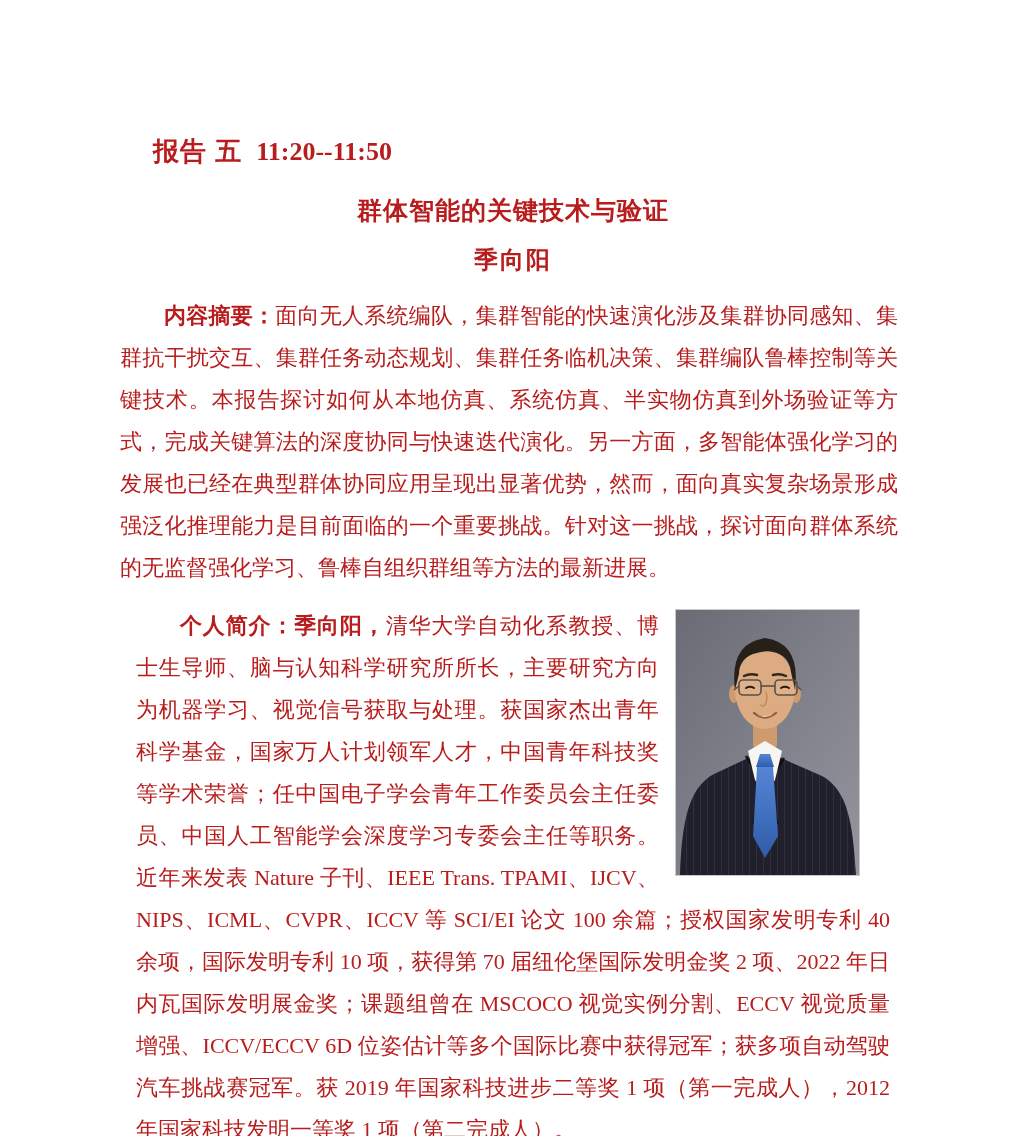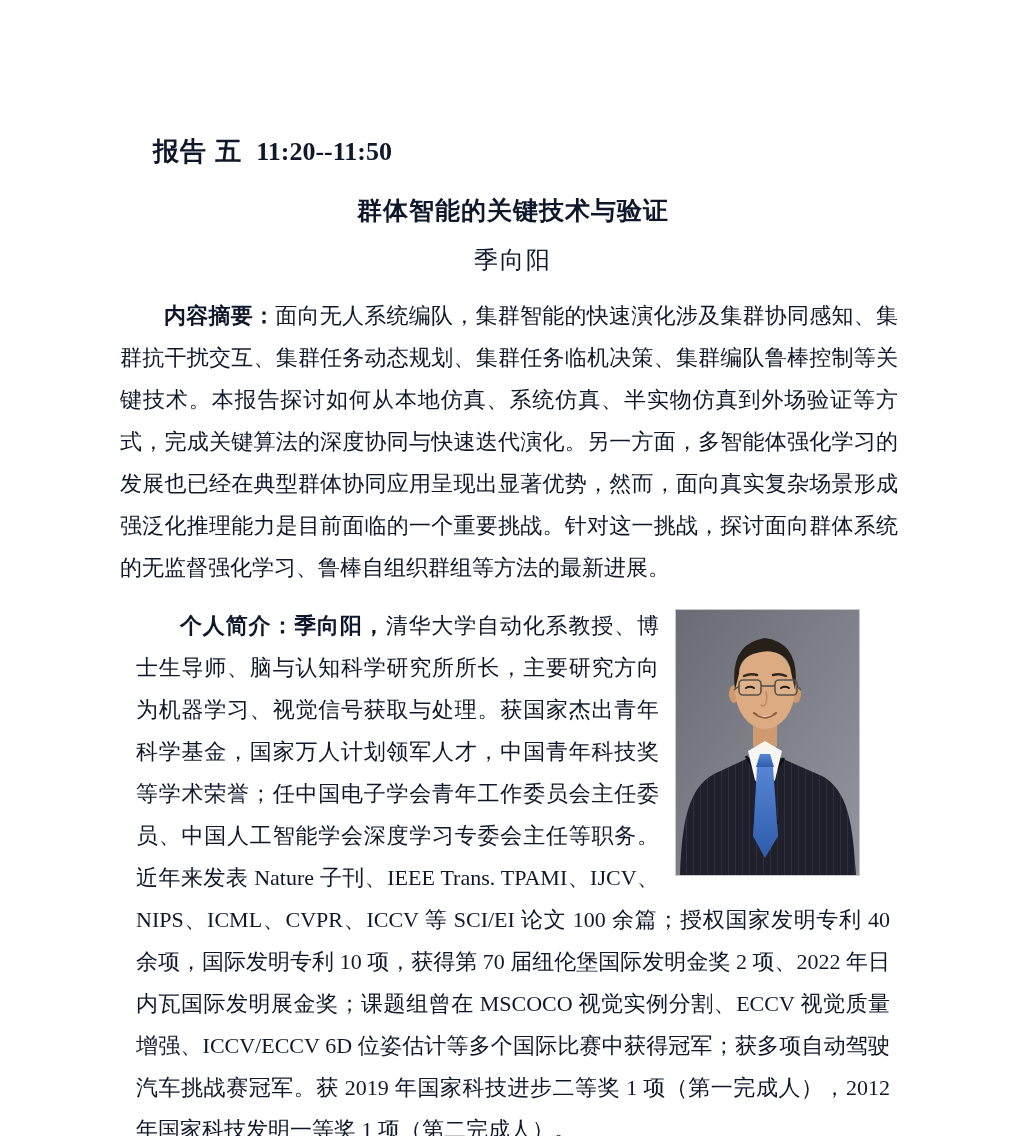--- a/index.html
+++ b/index.html
@@ -3,21 +3,21 @@
 <meta charset="utf-8">
 <style>
   html, body { margin: 0; padding: 0; background: #e8e8e8; }
   .page {
     position: relative;
     width: 1024px;
     height: 1136px;
     background: #ffffff;
     margin: 0 auto;
     overflow: hidden;
-    color: #0f172a;
+    color: #b91c1c;
   }
   .content {
     position: absolute;
     left: 120px;
     top: 134px;
     width: 786px;
   }
   .report-heading {
     margin: 0 0 0 33px;
     font-family: "Liberation Sans", "DejaVu Sans", sans-serif;
@@ -38,21 +38,21 @@
     font-size: 25px;
     font-weight: bold;
     line-height: 34px;
     letter-spacing: 1px;
   }
   .speaker {
     margin: 16px 0 0 0;
     text-align: center;
     font-family: "Liberation Sans", "DejaVu Sans", sans-serif;
     font-size: 24px;
-    font-weight: normal;
+    font-weight: bold;
     line-height: 34px;
     letter-spacing: 2px;
   }
   .body-text {
     font-family: "Liberation Serif", "DejaVu Serif", serif;
     font-size: 22px;
     line-height: 42px;
     text-align: justify;
   }
   .abstract {

